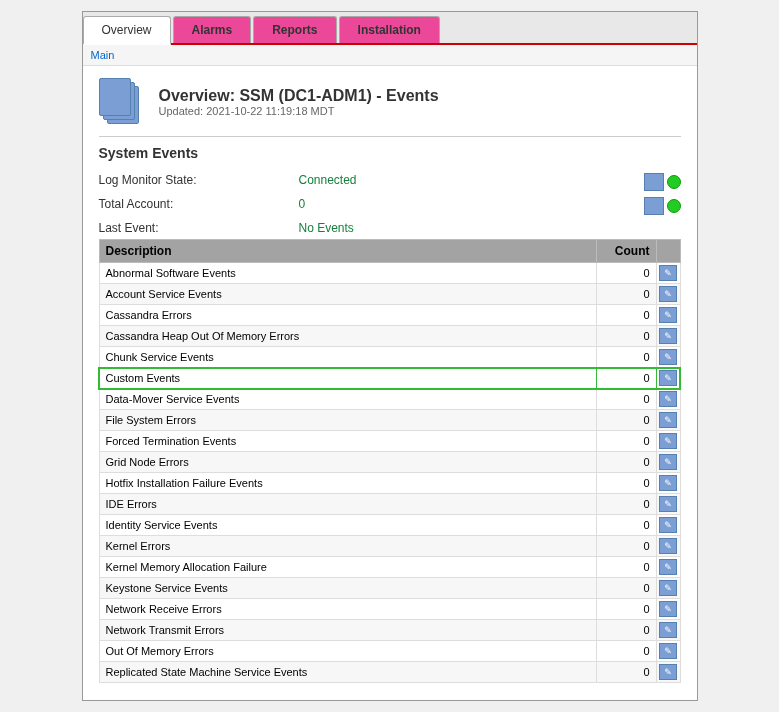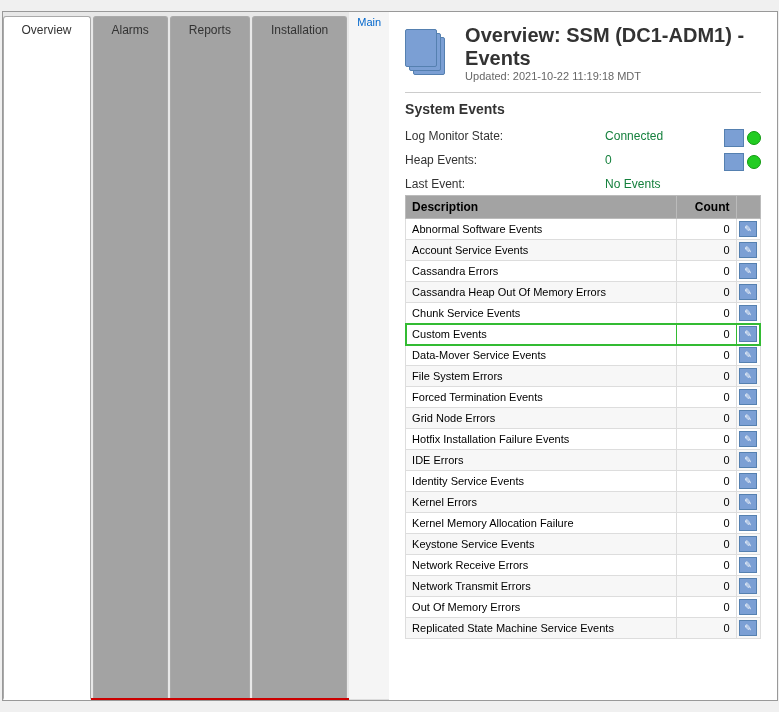--- a/index.html
+++ b/index.html
@@ -7,43 +7,44 @@
       font-family: Arial, sans-serif;
       font-size: 12px;
       background: #f0f0f0;
       display: flex;
       justify-content: center;
       align-items: center;
       width: 779px;
       height: 712px;
     }
     .window {
-      width: 776px;
+      width: 616px;
       height: 690px;
       background: #fff;
       border: 1px solid #999;
       display: flex;
-      flex-direction: row;
+      flex-direction: column;
     }
     .tab-bar {
       display: flex;
       background: #e8e8e8;
       border-bottom: 2px solid #cc0000;
       padding-top: 4px;
     }
     .tab {
       padding: 6px 18px;
       border: 1px solid #aaa;
       border-bottom: none;
-      background: #a3a3a3;
+      background: #ec4899;
       cursor: pointer;
       font-size: 12px;
       color: #333;
       margin-right: 2px;
       border-radius: 3px 3px 0 0;
+      font-weight: bold;
     }
     .tab.active {
       background: #fff;
       border-bottom: 2px solid #fff;
       margin-bottom: -2px;
       z-index: 1;
       font-weight: normal;
     }
     .breadcrumb-bar {
       padding: 4px 8px;
@@ -85,21 +86,21 @@
       width: 32px;
       height: 38px;
       background: #7b9fd4;
       border: 1px solid #5580b0;
       border-radius: 2px;
     }
     .page-layer:nth-child(1) { top: 8px; left: 8px; }
     .page-layer:nth-child(2) { top: 4px; left: 4px; }
     .page-layer:nth-child(3) { top: 0px; left: 0px; }
     .header-text h2 {
-      font-size: 20px;
+      font-size: 16px;
       font-weight: bold;
       color: #333;
     }
     .header-text .subtitle {
       font-size: 11px;
       color: #666;
     }
     .section-title {
       font-size: 14px;
       font-weight: bold;
@@ -239,21 +240,21 @@
 
     <div class="status-grid">
 
       <div class="status-label">Log Monitor State:</div>
       <div class="status-value">Connected</div>
       <div class="status-icons">
         <div class="status-icon-box"></div>
         <div class="green-circle"></div>
       </div>
 
-      <div class="status-label">Heap Events:</div>
+      <div class="status-label">Total Account:</div>
       <div class="status-value">0</div>
       <div class="status-icons">
         <div class="status-icon-box"></div>
         <div class="green-circle"></div>
       </div>
 
       <div class="status-label">Last Event:</div>
       <div class="status-value">No Events</div>
       <div></div>
     </div>

